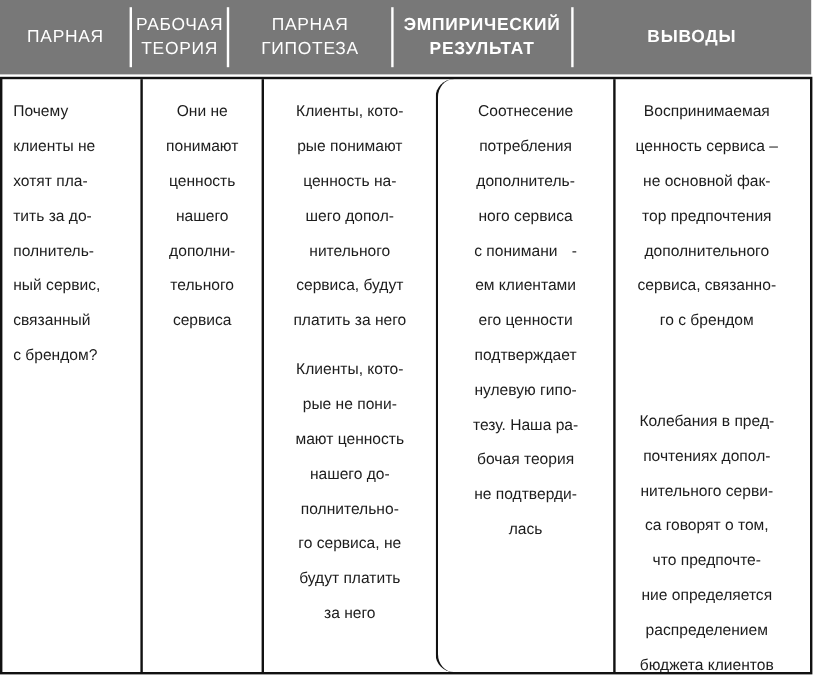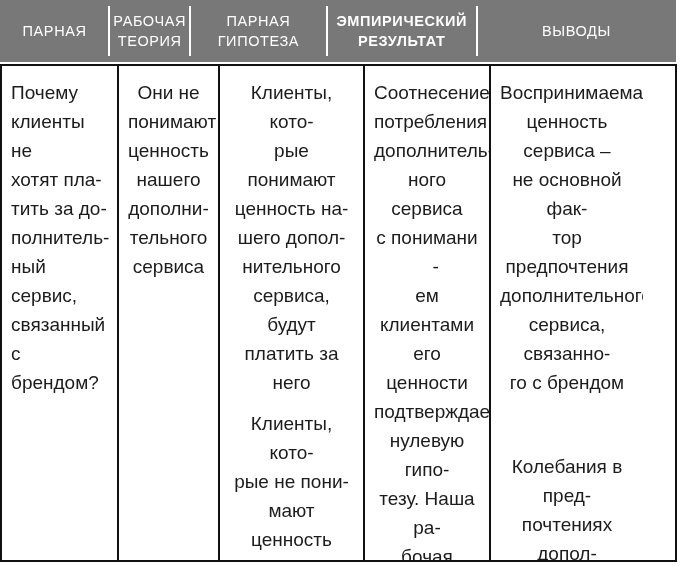--- a/index.html
+++ b/index.html
@@ -52,21 +52,21 @@
     left: -1px;
     top: 6px;
     bottom: 6px;
     width: 2px;
     background: #ffffff;
   }
   .hc1 { width: 116px; }
   .hc2 { width: 86px; }
   .hc3 { width: 145px; }
   .hc4 { width: 160px; font-weight: bold; }
-  .hc5 { width: 212px; }
+  .hc5 { width: 212px; font-weight: bold; }
 
   .header-label {
     display: block;
     white-space: pre-line;
   }
 
   
   .body-row {
     position: absolute;
     left: 0;
@@ -79,32 +79,32 @@
     border-bottom: 2px solid #111111;
     border-left: 2px solid #111111;
     border-right: 2px solid #111111;
     background: #ffffff;
   }
   .body-cell {
     position: relative;
     box-sizing: border-box;
     padding: 12px 9px 8px 9px;
     color: #1c1c1c;
-    font-size: 19px;
+    font-size: 13px;
     line-height: 29px;
     overflow: hidden;
   }
   .body-cell + .body-cell {
     border-left: 2px solid #111111;
     text-align: center;
   }
   .bc1 { width: 115px; }
   .bc2 { width: 101px; }
   .bc3 { width: 145px; }
-  .bc4 { width: 126px; }
+  .bc4 { width: 148px; border-radius: 15px; }
   .bc5 { width: 154px; }
 
   .para {
     margin: 0;
     white-space: pre-line;
   }
   .para + .para { margin-top: 12px; }
   .bc5 .para + .para { margin-top: 55px; }
 </style>
 </head>

